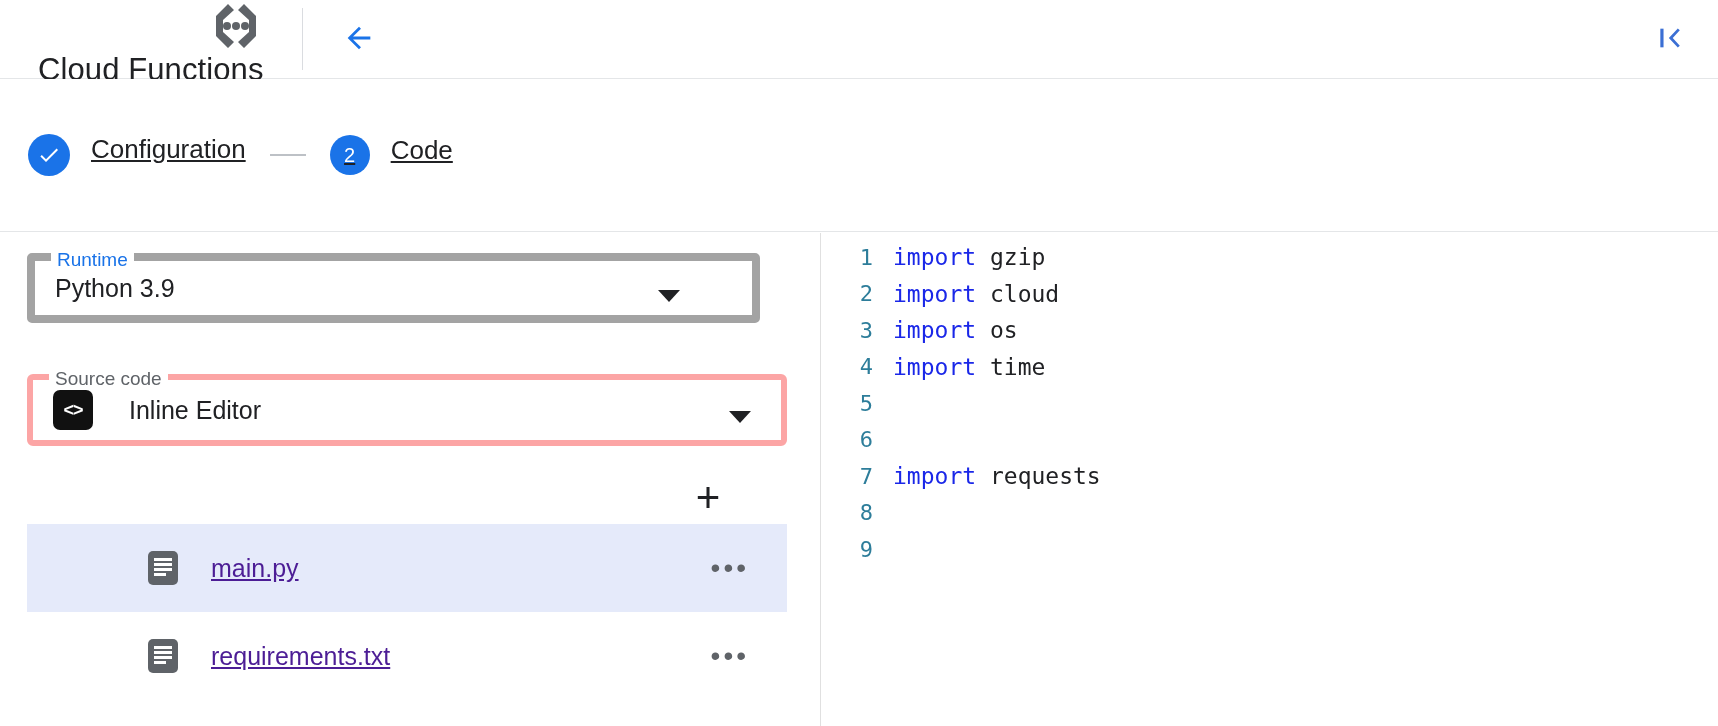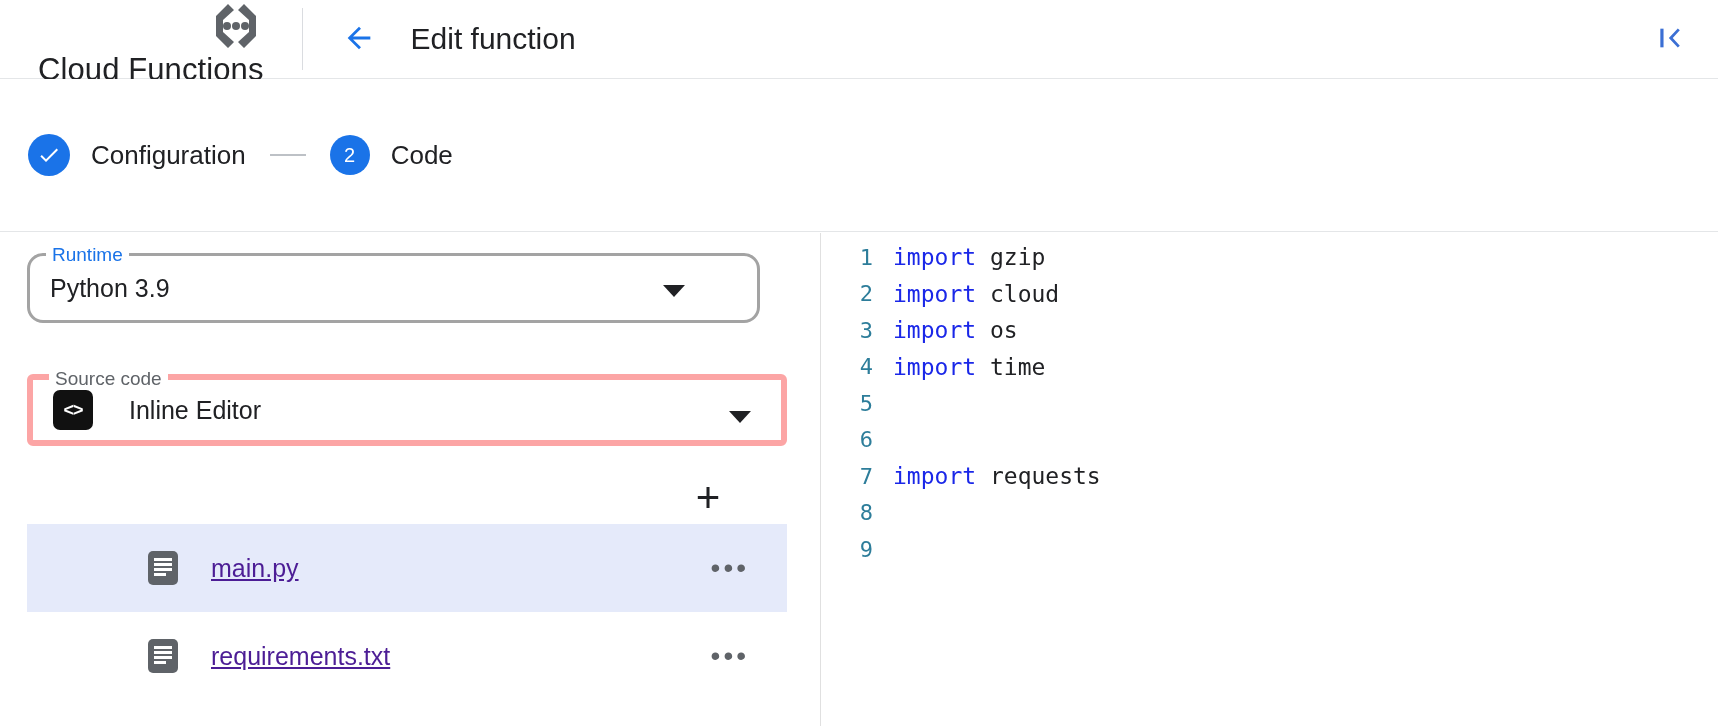--- a/index.html
+++ b/index.html
@@ -45,21 +45,21 @@
     display: flex; align-items: center; justify-content: center;
     flex: 0 0 auto; cursor: pointer; background: transparent; border: none;
   }
 
   
   .stepper {
     position: absolute; left: 0; top: 79px; width: 1718px; height: 153px;
     display: flex; align-items: center; padding-left: 28px;
     border-bottom: 1px solid #e4e6e8; background: #fff;
   }
-  .step { display: flex; align-items: center; cursor: pointer; }
+  .step { display: flex; align-items: flex-start; cursor: pointer; text-decoration: underline; }
   .step-circle-done {
     width: 42px; height: 42px; border-radius: 50%; background: #1a73e8;
     display: flex; align-items: center; justify-content: center; flex: 0 0 auto;
   }
   .step-circle-num {
     width: 40px; height: 40px; border-radius: 50%; background: #1a73e8;
     color: #fff; font-size: 20px; font-weight: 500;
     display: flex; align-items: center; justify-content: center; flex: 0 0 auto;
   }
   .step-label {
@@ -67,21 +67,21 @@
   }
   .step-sep { width: 36px; height: 2px; background: #bdc1c6; margin: 0 24px; flex: 0 0 auto; }
 
   
   .form-area { position: absolute; left: 0; top: 233px; width: 1718px; height: 493px; }
 
   .field-outline {
     position: absolute; border: 6px solid #fca5a5; border-radius: 6px;
     background: #fff;
   }
-  .field-outline.focused { border: 3px solid #a3a3a3; border-radius: 16px; }
+  .field-outline.focused { border: 8px solid #a3a3a3; border-radius: 5px; }
   .field-legend {
     position: absolute; top: -12px; left: 16px; background: #fff;
     padding: 0 6px; font-size: 19px; color: #5f6368; white-space: nowrap;
   }
   .field-legend.accent { color: #1a73e8; font-weight: 500; }
   .field-value {
     position: absolute; left: 20px; top: 50%; transform: translateY(-50%);
     font-size: 25px; color: #202124; white-space: nowrap;
   }
   .field-value.with-icon { left: 96px; }
@@ -185,21 +185,20 @@
     <div class="appbar-div"></div>
 
     <button class="back-btn">
       <span>
         <svg width="34" height="34" viewBox="0 0 24 24" aria-hidden="true">
           <path d="M20 11H7.8l5.6-5.6L12 4l-8 8 8 8 1.4-1.4L7.8 13H20z" fill="#1a73e8"></path>
         </svg>
       </span>
     </button>
 
-    <span class="edit-title">Edit function</span>
 
     <span class="appbar-spacer"></span>
 
     <button class="collapse-btn">
       <span>
         <svg width="32" height="32" viewBox="0 0 24 24" aria-hidden="true">
           <rect x="4" y="5" width="2.4" height="14" fill="#3b6fd4"></rect>
           <path d="M18.6 6.2 L17.1 4.8 L10.4 12 L17.1 19.2 L18.6 17.8 L13.3 12 Z" fill="#3b6fd4"></path>
         </svg>
       </span>

